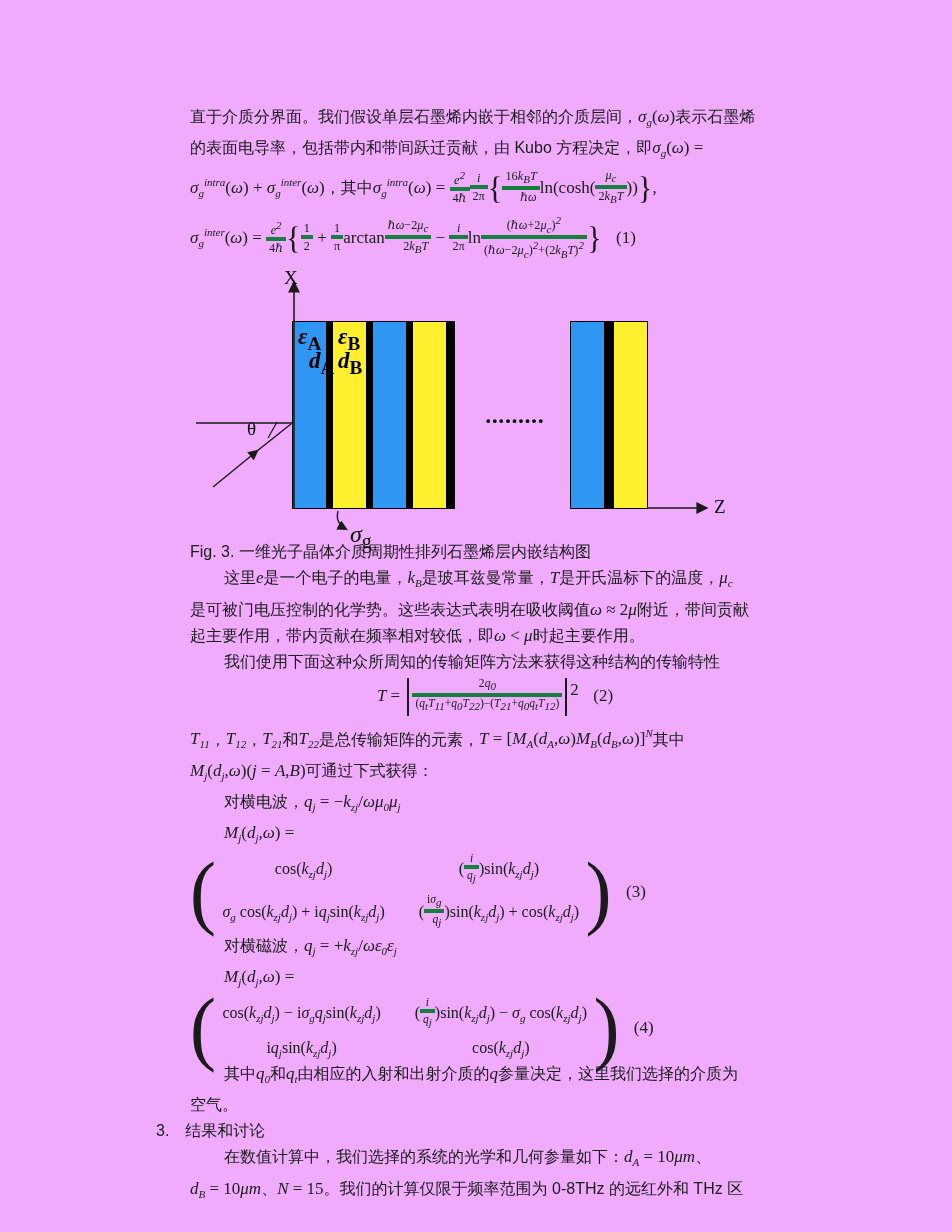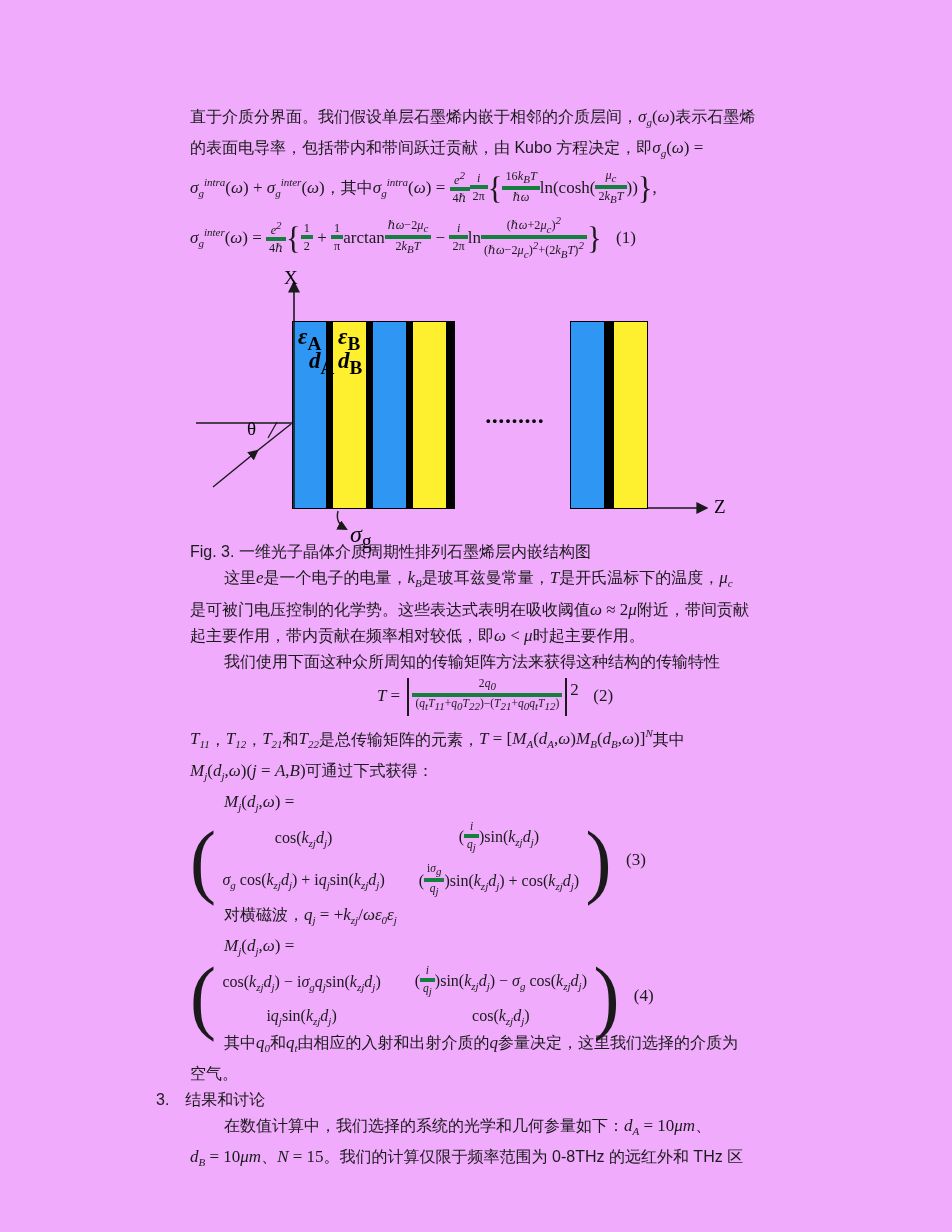--- a/index.html
+++ b/index.html
@@ -12,21 +12,21 @@
   .content{position:absolute;left:190px;top:104px;width:610px;}
   .tline{font-size:16px;line-height:26px;white-space:nowrap;}
   .indent{padding-left:34px;}
   .eqline{font-size:16px;padding:3px 0 5px 0;white-space:nowrap;}
   .center{text-align:center;}
   
   .mt{font-family:"Liberation Serif","DejaVu Serif",serif;font-size:17px;}
   .mt sub,.mt sup, .m sub{font-size:11px;font-style:italic;font-family:"Liberation Serif","DejaVu Serif",serif;}
   .fr{display:inline-block;vertical-align:middle;text-align:center;font-size:0.72em;line-height:1.15;position:relative;top:-2px;}
   .fr .fn{display:block;border-bottom:4px solid #15803d;padding:0 3px;}
-  .fr .fd{display:block;padding:0 3px;}
+  .fr .fd{display:block;padding:0 3px;text-align:right;}
   .bg{font-size:180%;vertical-align:middle;line-height:0;}
   .eqnum{margin-left:10px;}
   .vbar{display:inline-block;width:2px;height:38px;background:#1a1a1a;vertical-align:middle;margin:0 3px;}
   
   .matrixline{white-space:nowrap;padding:2px 0;}
   .paren{font-family:"Liberation Serif","DejaVu Serif",serif;font-size:78px;font-weight:100;
          vertical-align:middle;line-height:0;display:inline-block;transform:scaleY(1.05);}
   .mgrid{display:inline-grid;grid-template-columns:auto auto;column-gap:34px;row-gap:8px;
          align-items:center;justify-items:center;vertical-align:middle;margin:0 2px;}
   .mcell{font-size:16px;}
@@ -112,20 +112,21 @@
     <div class="tline indent">我们使用下面这种众所周知的传输矩阵方法来获得这种结构的传输特性</div>
 
     <div class="eqline center">
       <span class="mt"><i>T</i> = </span>
       <span class="vbar"></span><span class="mt fr"><span class="fn">2<i>q</i><sub>0</sub></span><span class="fd">(<i>q</i><sub>t</sub><i>T</i><sub>11</sub>+<i>q</i><sub>0</sub><i>T</i><sub>22</sub>)−(<i>T</i><sub>21</sub>+<i>q</i><sub>0</sub><i>q</i><sub>t</sub><i>T</i><sub>12</sub>)</span></span><span class="vbar"></span><sup class="mt">2</sup>
       <span class="mt eqnum">(2)</span>
     </div>
 
     <div class="tline"><span class="mt"><i>T</i><sub>11</sub></span>，<span class="mt"><i>T</i><sub>12</sub></span>，<span class="mt"><i>T</i><sub>21</sub></span>和<span class="mt"><i>T</i><sub>22</sub></span>是总传输矩阵的元素，<span class="mt"><i>T</i> = [<i>M</i><sub>A</sub>(<i>d</i><sub>A</sub>,<i>ω</i>)<i>M</i><sub>B</sub>(<i>d</i><sub>B</sub>,<i>ω</i>)]<sup>N</sup></span>其中</div>
     <div class="tline"><span class="mt"><i>M</i><sub>j</sub>(<i>d</i><sub>j</sub>,<i>ω</i>)(<i>j</i> = <i>A</i>,<i>B</i>)</span>可通过下式获得：</div>
+    <div class="tline indent">对横电波，<span class="mt"><i>q</i><sub>j</sub> = −<i>k</i><sub>zj</sub>/<i>ωμ</i><sub>0</sub><i>μ</i><sub>j</sub></span></div>
     <div class="tline indent"><span class="mt"><i>M</i><sub>j</sub>(<i>d</i><sub>j</sub>,<i>ω</i>) =</span></div>
 
     <div class="matrixline">
       <span class="paren">(</span>
       <div class="mgrid">
         <span class="mt mcell">cos(<i>k</i><sub>zj</sub><i>d</i><sub>j</sub>)</span>
         <span class="mt mcell">(<span class="fr"><span class="fn"><i>i</i></span><span class="fd"><i>q</i><sub>j</sub></span></span>)sin(<i>k</i><sub>zj</sub><i>d</i><sub>j</sub>)</span>
         <span class="mt mcell"><i>σ</i><sub>g</sub> cos(<i>k</i><sub>zj</sub><i>d</i><sub>j</sub>) + i<i>q</i><sub>j</sub>sin(<i>k</i><sub>zj</sub><i>d</i><sub>j</sub>)</span>
         <span class="mt mcell">(<span class="fr"><span class="fn">i<i>σ</i><sub>g</sub></span><span class="fd"><i>q</i><sub>j</sub></span></span>)sin(<i>k</i><sub>zj</sub><i>d</i><sub>j</sub>) + cos(<i>k</i><sub>zj</sub><i>d</i><sub>j</sub>)</span>
       </div>

